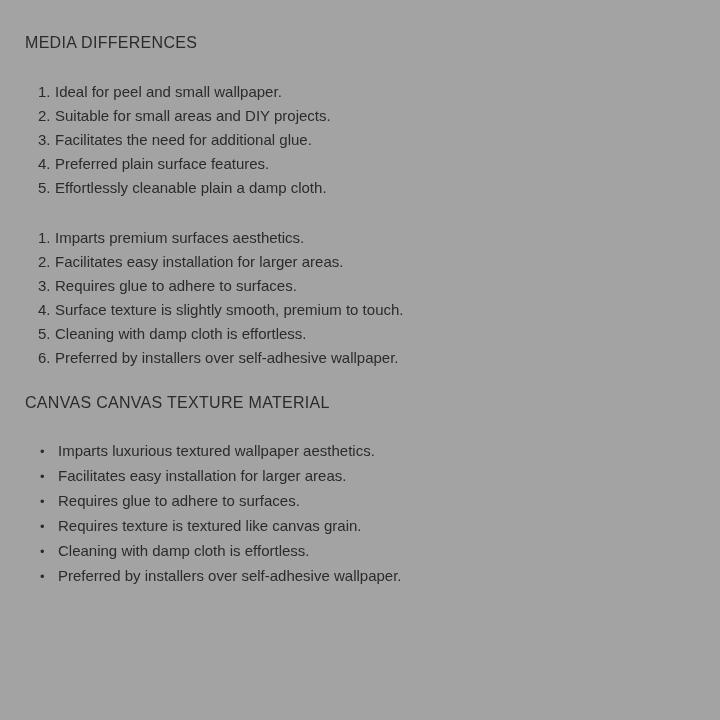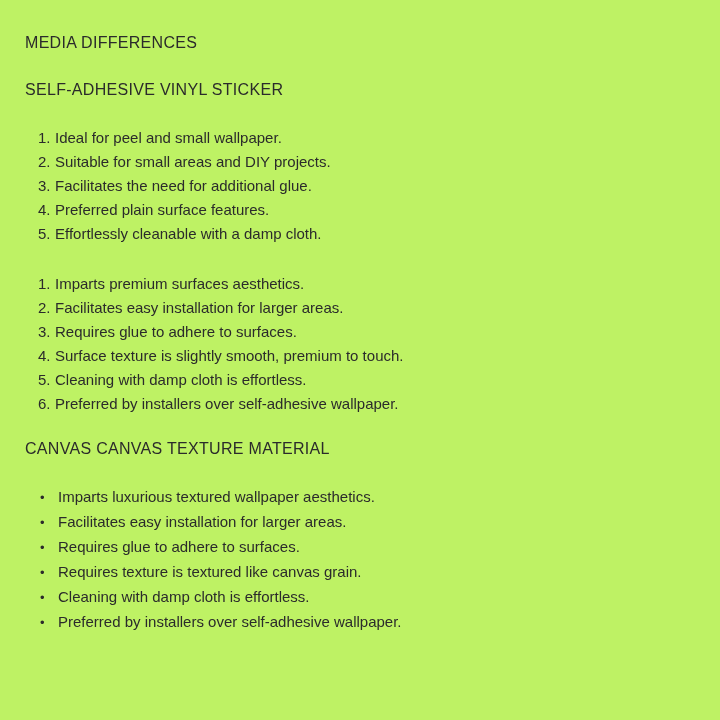--- a/index.html
+++ b/index.html
@@ -4,21 +4,21 @@
 <style>
   html, body {
     margin: 0;
     padding: 0;
     background: #ffffff;
   }
   .page {
     position: relative;
     width: 720px;
     height: 720px;
-    background: #bef264;
+    background: #a3a3a3;
     overflow: hidden;
     font-family: "Liberation Sans", sans-serif;
     color: #2b2b2b;
     box-sizing: border-box;
     padding: 33px 25px 0 25px;
   }
   .doc-title {
     font-size: 16px;
     line-height: 20px;
     letter-spacing: 0.3px;
@@ -59,41 +59,40 @@
   }
 </style>
 </head>
 <body>
 
 <div class="page">
 
   <p class="doc-title">MEDIA DIFFERENCES</p>
 
   <div>
-    <p class="section-heading">SELF-ADHESIVE VINYL STICKER</p>
     <ul class="item-list ordered">
       <li>
         <span class="marker">1.</span>
         <span class="item-text">Ideal for peel and small wallpaper.</span>
       </li>
       <li>
         <span class="marker">2.</span>
         <span class="item-text">Suitable for small areas and DIY projects.</span>
       </li>
       <li>
         <span class="marker">3.</span>
         <span class="item-text">Facilitates the need for additional glue.</span>
       </li>
       <li>
         <span class="marker">4.</span>
         <span class="item-text">Preferred plain surface features.</span>
       </li>
       <li>
         <span class="marker">5.</span>
-        <span class="item-text">Effortlessly cleanable with a damp cloth.</span>
+        <span class="item-text">Effortlessly cleanable plain a damp cloth.</span>
       </li>
     </ul>
   </div>
 
   <div>
     <ul class="item-list ordered">
       <li>
         <span class="marker">1.</span>
         <span class="item-text">Imparts premium surfaces aesthetics.</span>
       </li>

